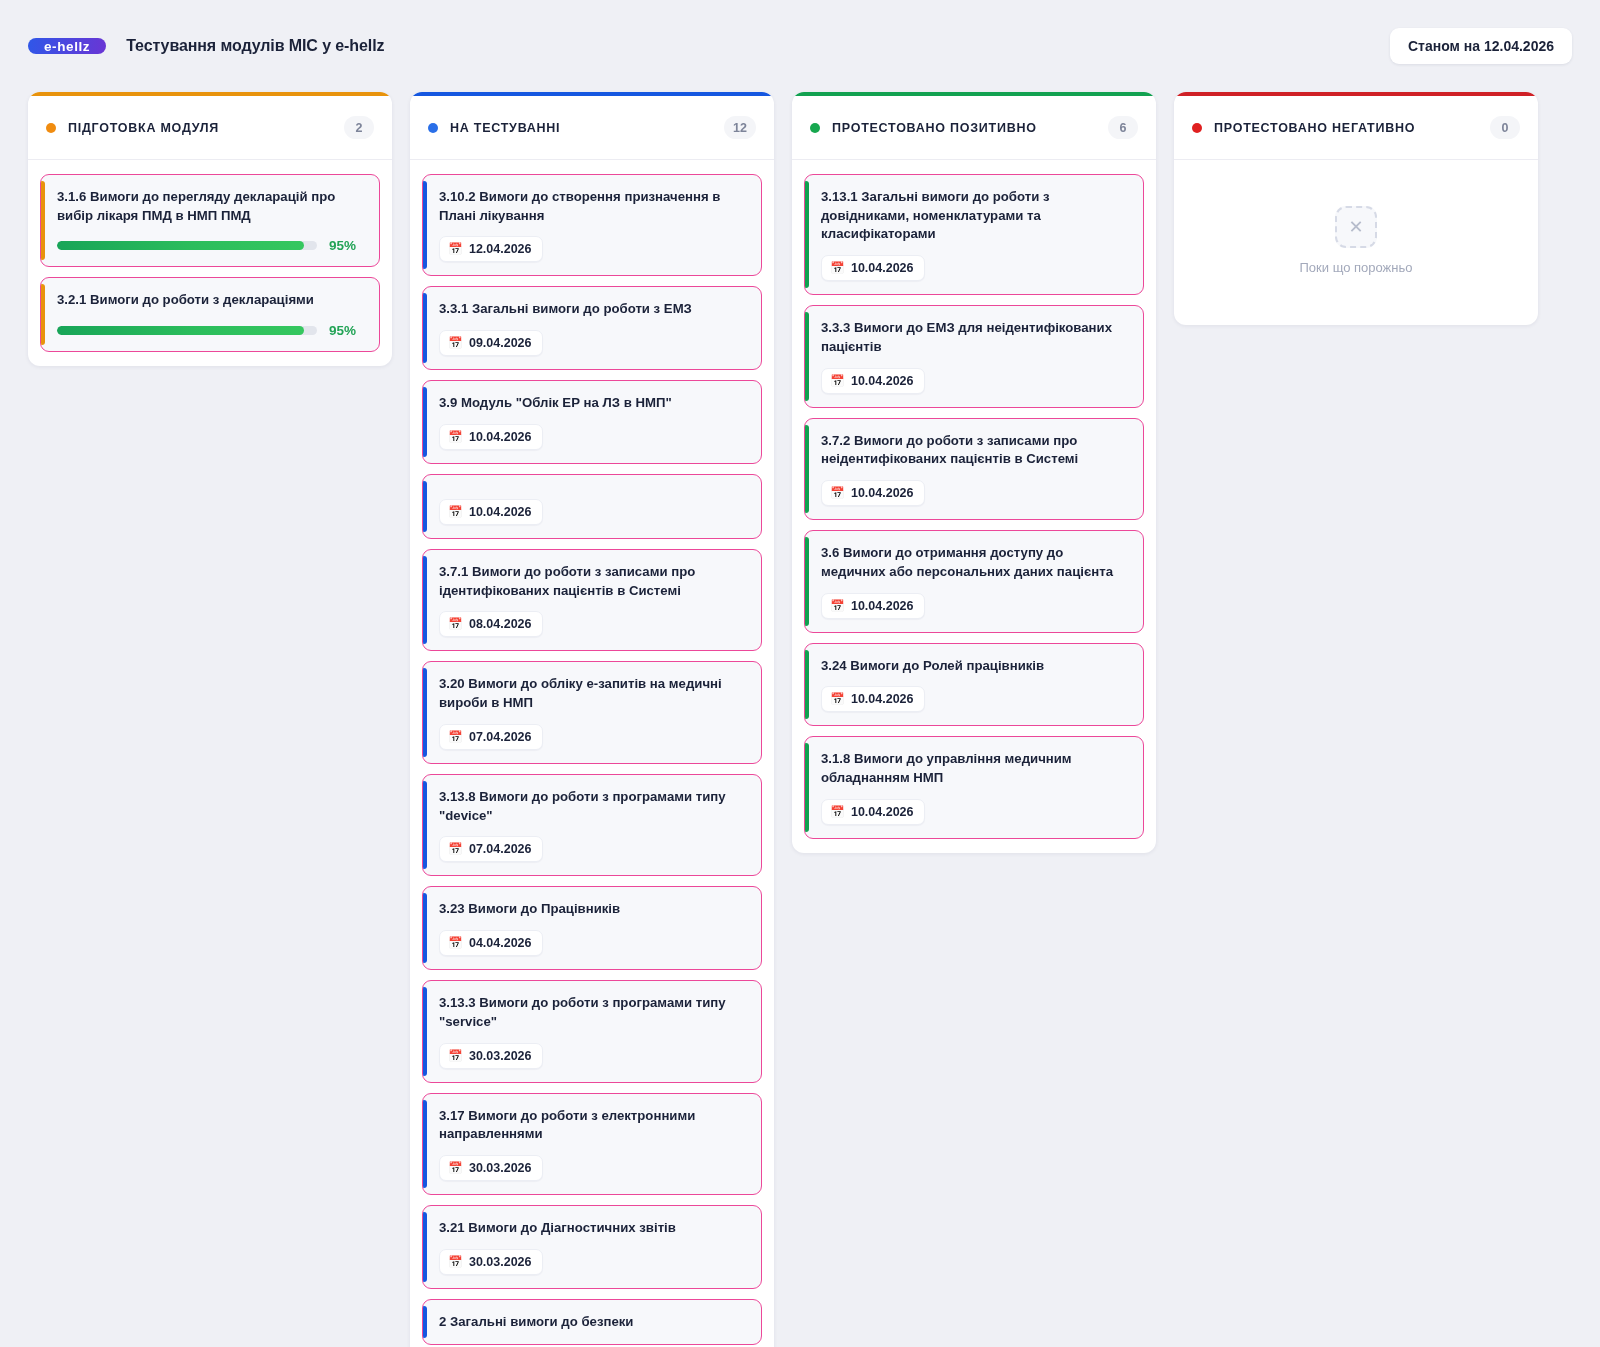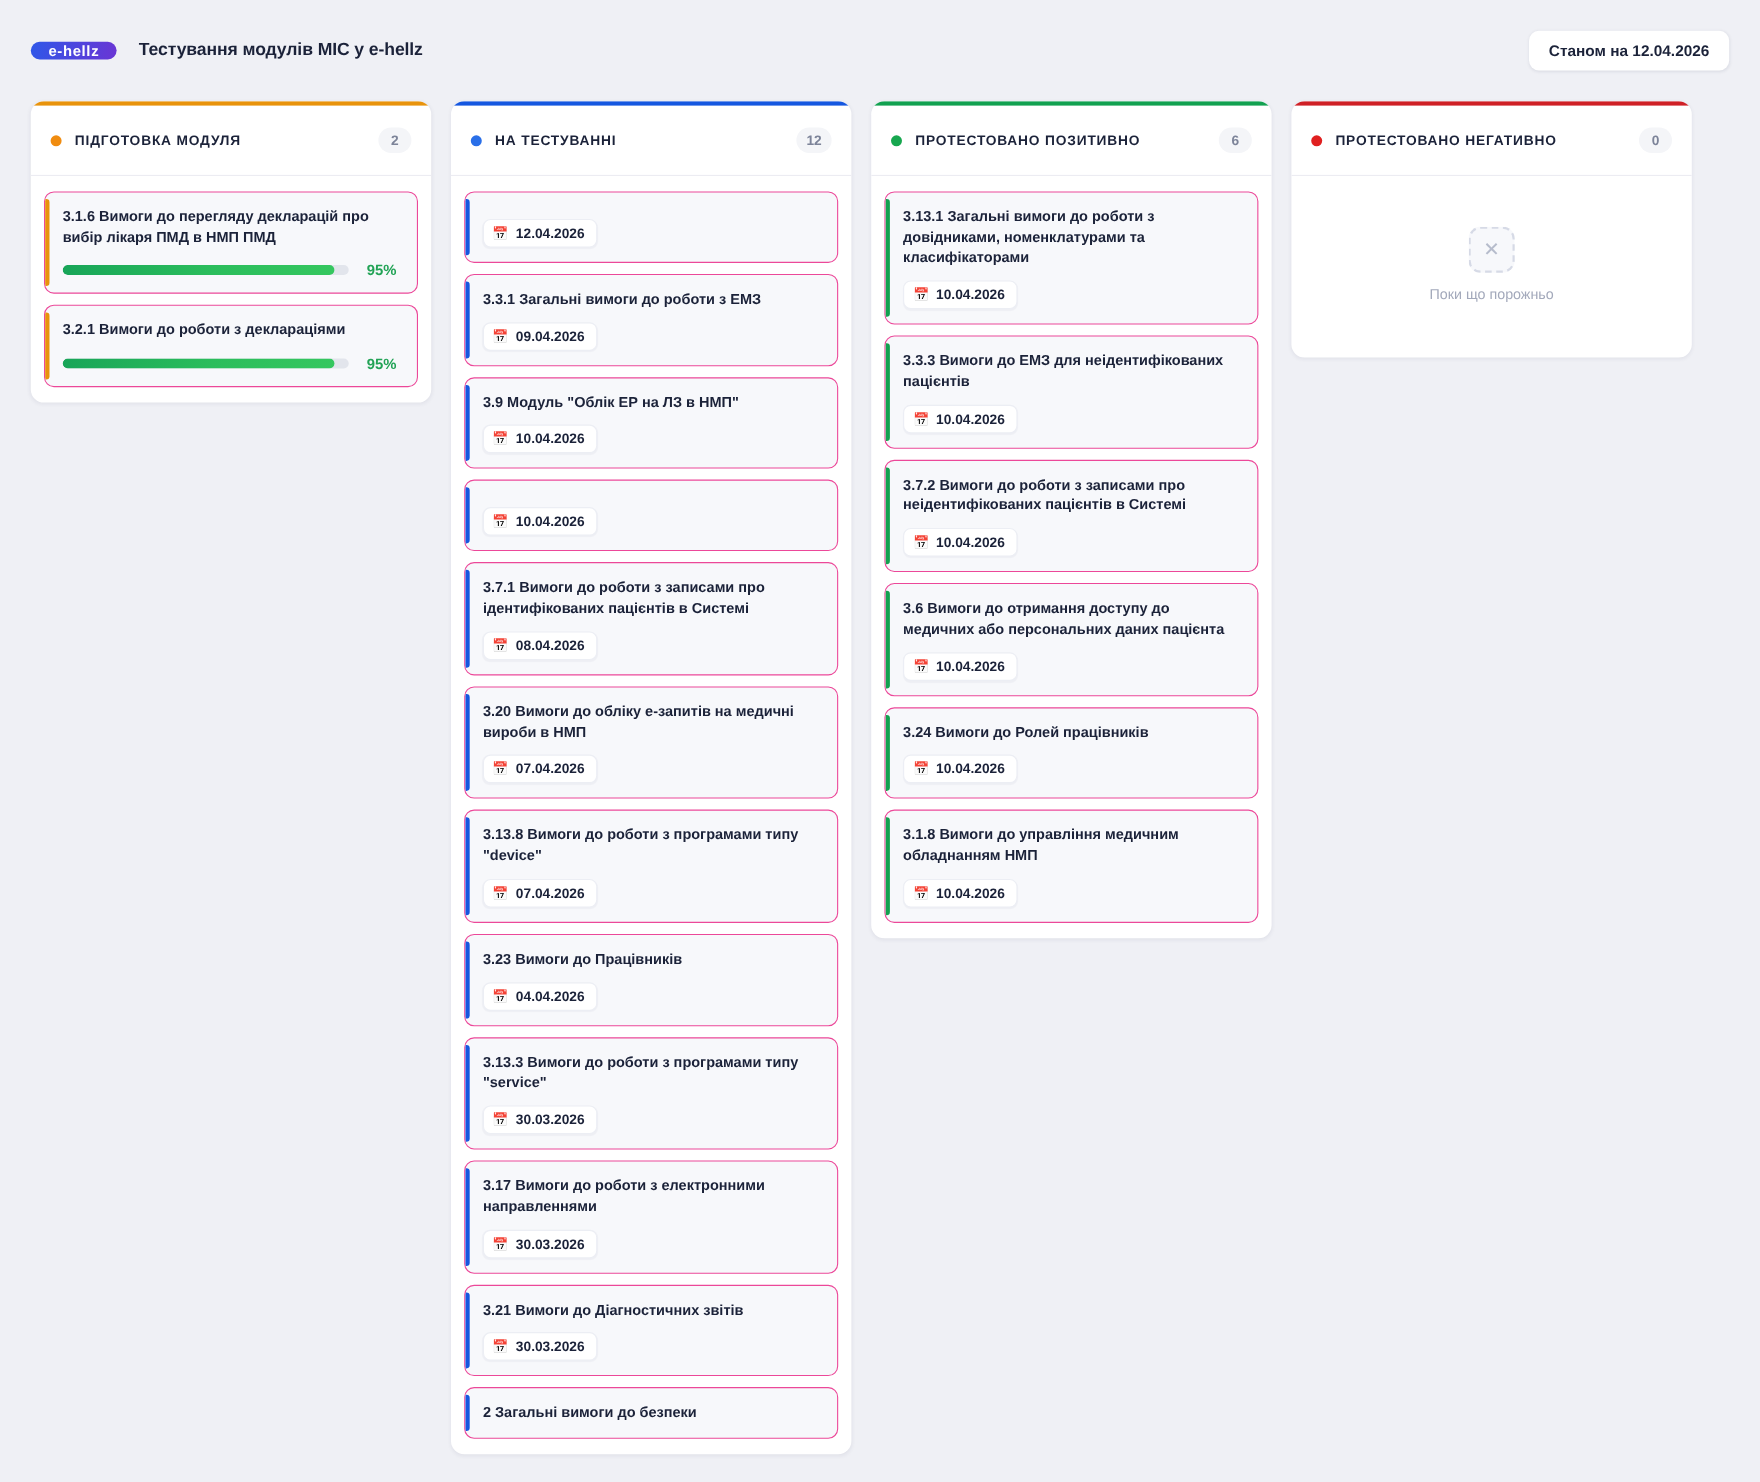--- a/index.html
+++ b/index.html
@@ -183,21 +183,21 @@
     height: 100%;
     border-radius: 5px;
     background: linear-gradient(90deg, #18a558 0%, #2bbd5c 55%, #35c75f 100%);
   }
   .prog-pct {
     font-size: 13.5px;
     font-weight: bold;
     color: #22a356;
     flex: 0 0 auto;
     min-width: 36px;
-    text-align: center;
+    text-align: left;
   }
 
   
   .empty-icon {
     width: 42px;
     height: 42px;
     border-radius: 11px;
     border: 2px dashed #d6dae6;
     background: #f7f8fb;
     display: flex;
@@ -256,21 +256,21 @@
         </div>
       </div>
       <div class="column">
         <div class="col-top-rule" style="background: rgb(21, 87, 224);"></div>
         <div class="col-header">
           <span class="col-dot" style="background: rgb(42, 111, 232);"></span>
           <span class="col-name">НА ТЕСТУВАННІ</span>
           <span class="col-count">12</span>
         </div>
         <div class="col-body">
-          <div class="card" style="--accent: #1557e0;"><div class="date-chip">
+          <div class="card" style="--accent: #1557e0;"><div class="card-title">3.10.2 Вимоги до створення призначення в Плані лікування</div><div class="date-chip">
               <span class="cal-icon">📅</span>
               <span>12.04.2026</span>
             </div></div>
           <div class="card" style="--accent: #1557e0;"><div class="card-title">3.3.1 Загальні вимоги до роботи з ЕМЗ</div><div class="date-chip">
               <span class="cal-icon">📅</span>
               <span>09.04.2026</span>
             </div></div>
           <div class="card" style="--accent: #1557e0;"><div class="card-title">3.9 Модуль "Облік ЕР на ЛЗ в НМП"</div><div class="date-chip">
               <span class="cal-icon">📅</span>
               <span>10.04.2026</span>

